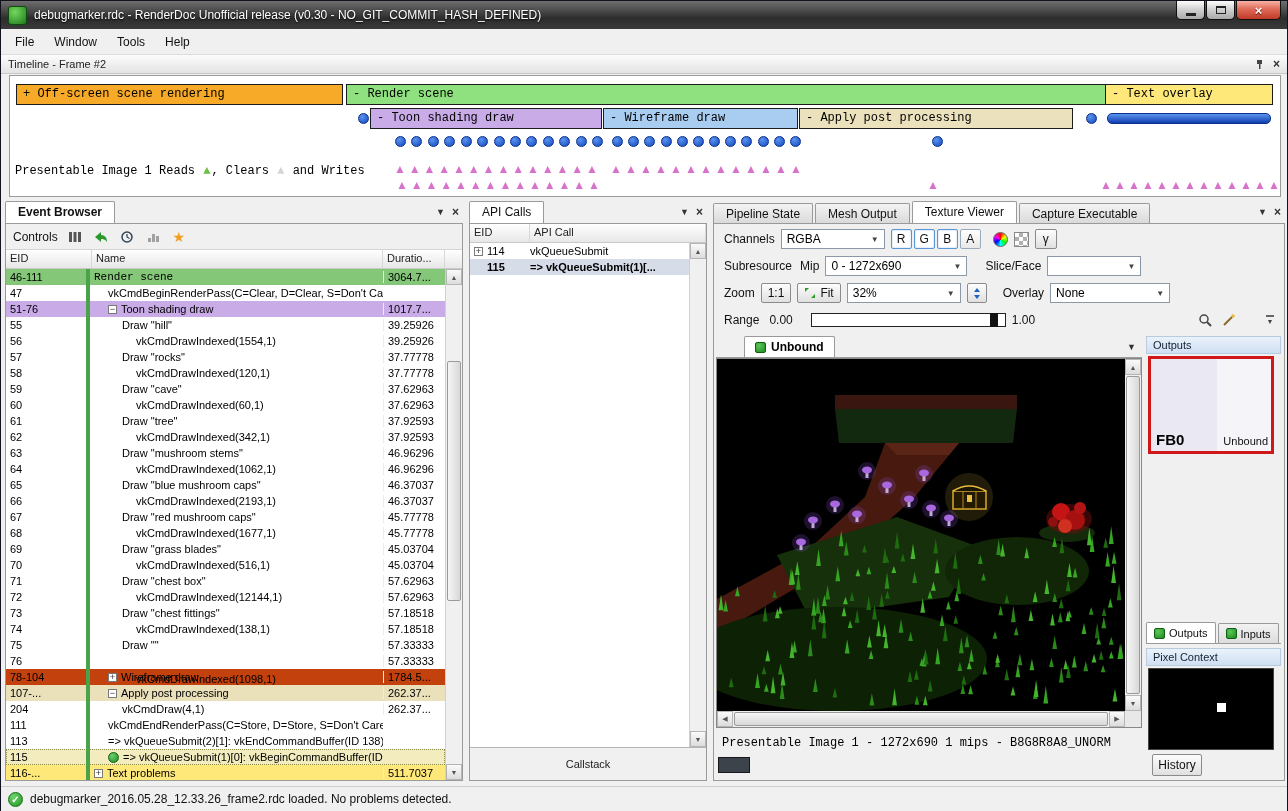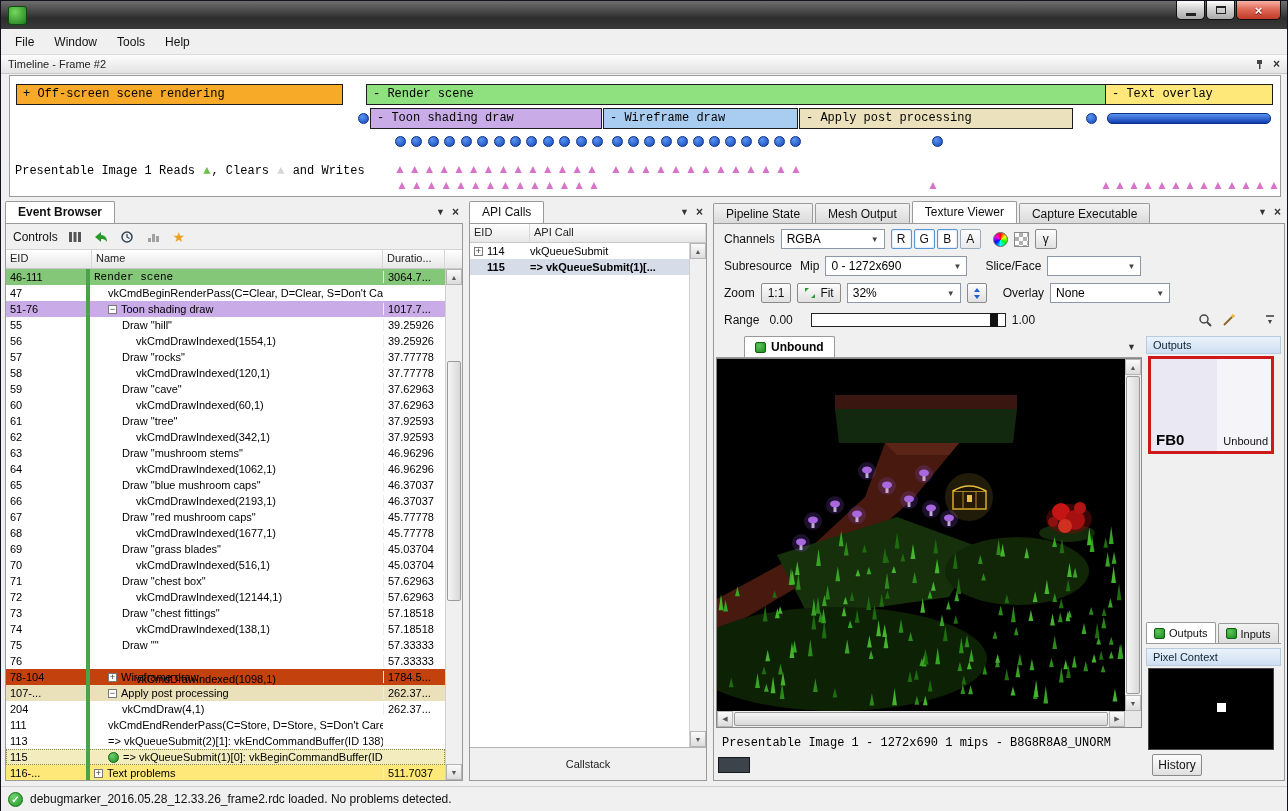--- a/index.html
+++ b/index.html
@@ -189,20 +189,21 @@
     background:radial-gradient(circle at 35% 30%,#6fd46f,#219421);border:1px solid #147014;
     color:#fff;font-size:10px;font-weight:bold;display:flex;align-items:center;justify-content:center;box-sizing:border-box;}
 </style>
 </head>
 <body>
 
 <div class="window">
 
   <div id="titlebar">
     <div class="app-icon"></div>
+    <span id="title-text">debugmarker.rdc - RenderDoc Unofficial release (v0.30 - NO_GIT_COMMIT_HASH_DEFINED)</span>
     <div class="win-btns">
       <div class="win-btn">
           <div class="g-min"></div>
         </div>
       <div class="win-btn">
           <div class="g-max"></div>
         </div>
       <div class="win-btn close">
           <span class="g-close">×</span>
         </div>
@@ -222,21 +223,21 @@
       <svg width="11" height="11">
           <rect x="3" y="1" width="5" height="4" fill="#444"></rect>
           <rect x="5" y="5" width="1.5" height="5" fill="#444"></rect>
         </svg>
       <span class="cap-x">×</span>
     </span>
   </div>
   <div id="tl-body">
     <div class="tl-mline"><span>Presentable Image 1 Reads </span><span class="tri read">▲</span><span>, Clears </span><span class="tri clear">▲</span><span> and Writes</span></div>
   <div class="tl-bar" style="left: 6px; top: 8px; width: 327px; background: rgb(247, 169, 40);">+ Off-screen scene rendering</div>
-      <div class="tl-bar" style="left: 356px; top: 8px; width: 850px; background: rgb(143, 224, 126);">- Render scene</div>
+      <div class="tl-bar" style="left: 336px; top: 8px; width: 850px; background: rgb(143, 224, 126);">- Render scene</div>
       <div class="tl-bar" style="left: 1095px; top: 8px; width: 168px; background: rgb(255, 232, 122);">- Text overlay</div>
       <div class="tl-bar" style="left: 360px; top: 32px; width: 232px; background: rgb(201, 171, 232);">- Toon shading draw</div>
       <div class="tl-bar" style="left: 593px; top: 32px; width: 195px; background: rgb(169, 205, 241);">- Wireframe draw</div>
       <div class="tl-bar" style="left: 789px; top: 32px; width: 274px; background: rgb(235, 226, 189);">- Apply post processing</div>
       <div class="tl-obar" style="left: 1097px; top: 37px; width: 164px;"></div>
       <div class="tl-dot" style="left: 348px; top: 37px;"></div>
       <div class="tl-dot" style="left: 1076px; top: 37px;"></div>
       <div class="tl-dot" style="left: 385px; top: 60px;"></div>
       <div class="tl-dot" style="left: 401.417px; top: 60px;"></div>
       <div class="tl-dot" style="left: 417.833px; top: 60px;"></div>

